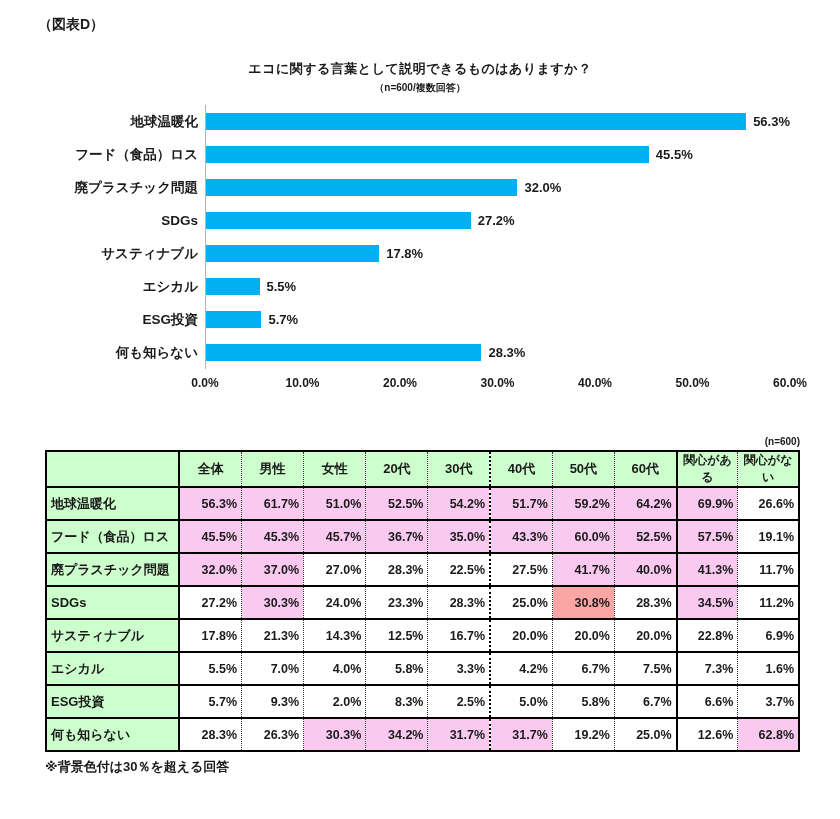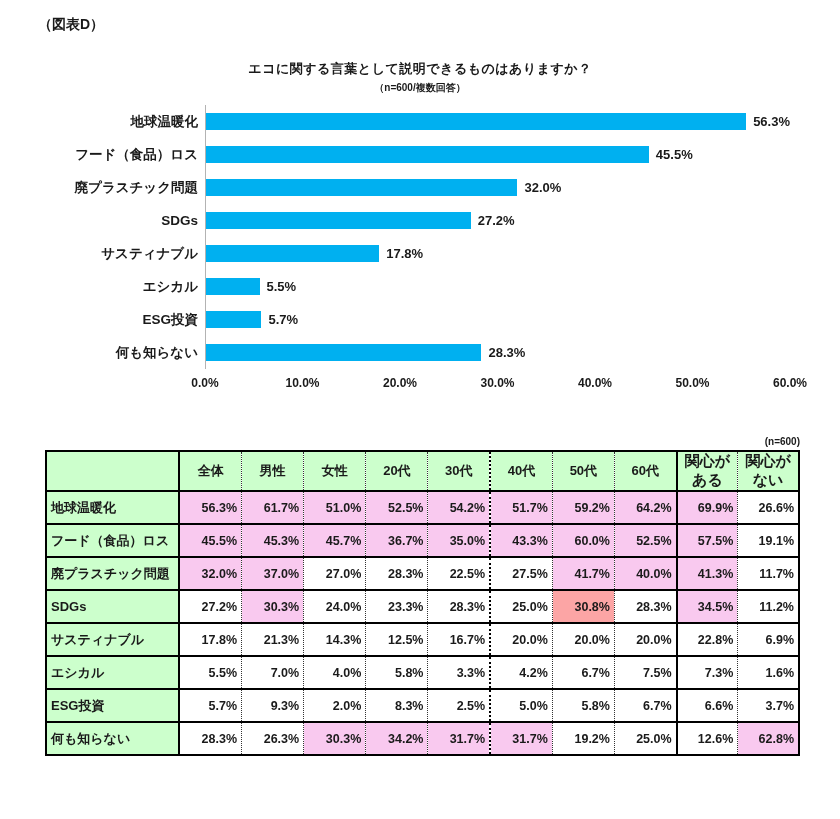--- a/index.html
+++ b/index.html
@@ -25,21 +25,21 @@
 
   .n-note { width: 755px; margin: 40px 0 3px 45px; text-align: right; font-size: 10px; font-weight: bold; }
 
   table.results { border-collapse: collapse; table-layout: fixed; margin-left: 45px; width: 755px;
                   border: 2px solid #000; }
   table.results col.c-label { width: 133px; }
   table.results col.c-data  { width: 62px; }
   table.results col.c-small { width: 61px; }
   table.results th, table.results td { height: 33px; border-top: 2px solid #000; overflow: hidden; }
   table.results th { background: #CCFFCC; font-size: 13px; font-weight: bold; text-align: center; }
-  table.results th.small { font-size: 15px; }
+  table.results th.small { font-size: 12px; }
   table.results td.row-label { background: #CCFFCC; font-size: 13px; font-weight: bold;
                                text-align: left; padding-left: 4px; white-space: nowrap; }
   table.results td.val { font-size: 12.5px; font-weight: bold; text-align: right; padding-right: 4px; }
   table.results .sep-right-solid { border-right: 2px solid #000; }
   table.results .sep-dot { border-left: 1px dotted #333; }
   table.results .sep-dot-strong { border-left: 2px dotted #000; }
   table.results .sep-solid { border-left: 2px solid #000; }
 
   .footnote { margin: 6px 0 0 45px; font-size: 13px; font-weight: bold; }
 </style>
@@ -241,14 +241,15 @@
           <td class="val sep-dot" style="background: rgb(249, 201, 239);">31.7%</td>
           <td class="val sep-dot-strong" style="background: rgb(249, 201, 239);">31.7%</td>
           <td class="val sep-dot">19.2%</td>
           <td class="val sep-dot">25.0%</td>
           <td class="val sep-solid">12.6%</td>
           <td class="val sep-dot" style="background: rgb(249, 201, 239);">62.8%</td>
         </tr>
       </tbody>
   </table>
 
+  <div class="footnote">※背景色付は30％を超える回答</div>
 
 </div>
 
 </body></html>

